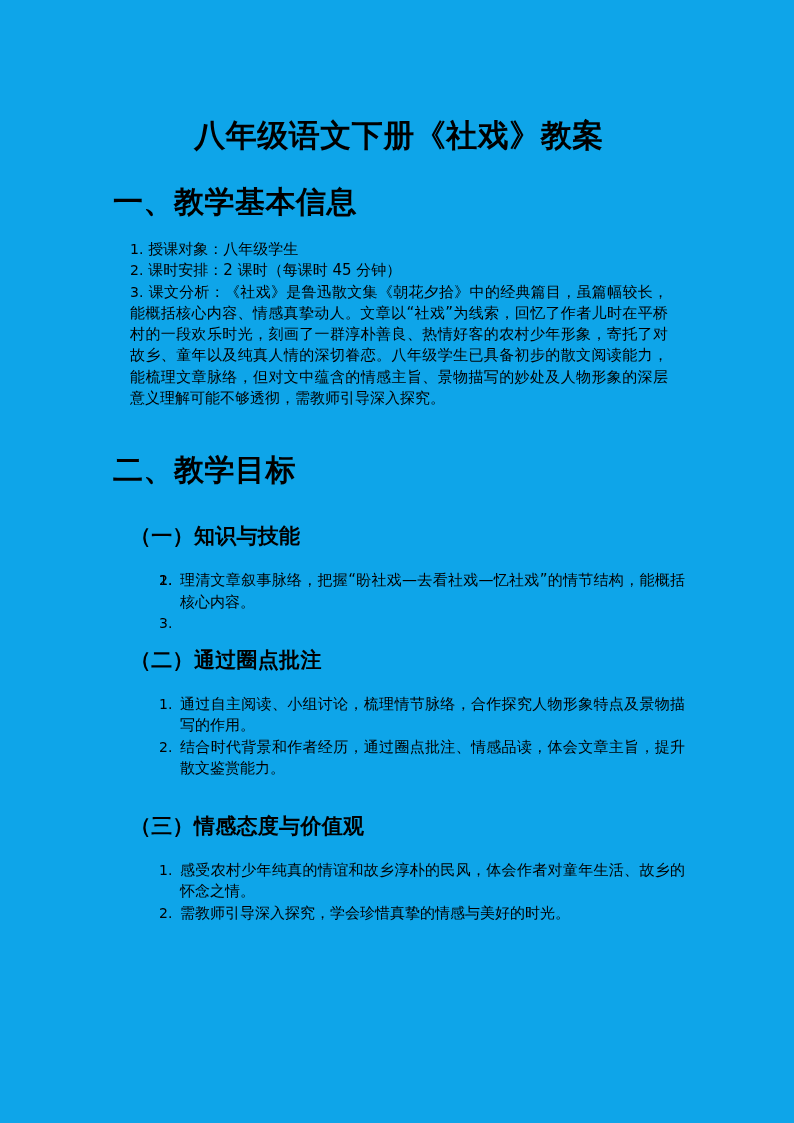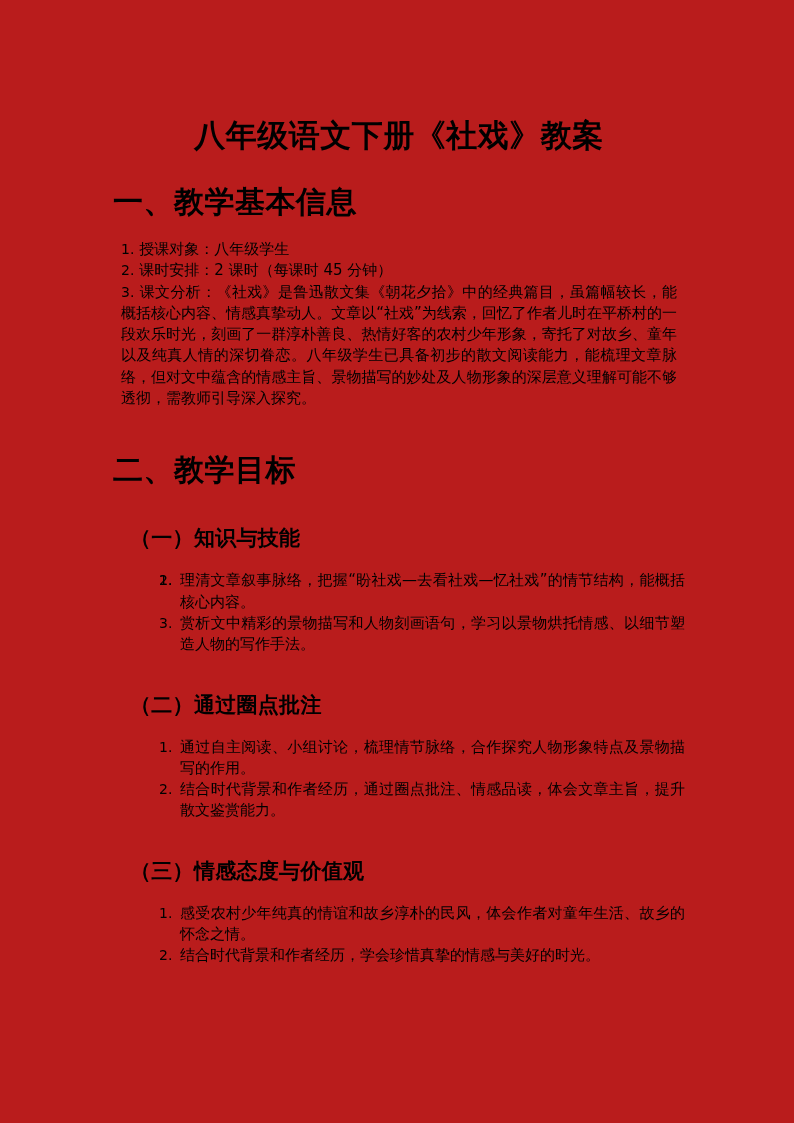--- a/index.html
+++ b/index.html
@@ -13,21 +13,21 @@
     font-family: "DejaVu Sans", "Liberation Sans", sans-serif;
     color: #000000;
     -webkit-font-smoothing: none;
   }
   .page {
     position: relative;
     width: 794px;
     height: 1123px;
     box-sizing: border-box;
     padding: 0 109px 0 113px;
-    background: #b91c1c;
+    background: #0ea5e9;
     overflow: hidden;
   }
 
   
   .doc-title {
     margin: 0;
     padding: 0;
     text-align: center;
     font-family: "DejaVu Serif", "Liberation Serif", serif;
     font-weight: bold;
@@ -47,31 +47,31 @@
     line-height: 38px;
     letter-spacing: 0.5px;
   }
   .h-section.first { margin-top: 28px; }
   .h-section.second { margin-top: 42px; }
 
   
   .h-sub {
     margin: 0;
     padding: 0 0 0 17px;
-    font-family: Liberation Sans, sans-serif;
+    font-family: Liberation Mono, monospace;
     font-weight: bold;
     font-size: 21px;
     line-height: 30px;
     letter-spacing: 0.3px;
     margin-top: 34px;
   }
 
   
   .flat-list {
-    margin: 8px;
+    margin: 17px;
     padding: 0;
     list-style: none;
     margin-top: 18px;
   }
   .flat-list > li {
     font-size: 15px;
     line-height: 21.3px;
     text-align: justify;
     text-justify: inter-ideograph;
     margin: 0;
@@ -121,28 +121,28 @@
     <li><span class="num">2.</span><span>课时安排：2 课时（每课时 45 分钟）</span></li>
     <li><span class="num">3.</span><span>课文分析：《社戏》是鲁迅散文集《朝花夕拾》中的经典篇目，虽篇幅较长，能概括核心内容、情感真挚动人。文章以“社戏”为线索，回忆了作者儿时在平桥村的一段欢乐时光，刻画了一群淳朴善良、热情好客的农村少年形象，寄托了对故乡、童年以及纯真人情的深切眷恋。八年级学生已具备初步的散文阅读能力，能梳理文章脉络，但对文中蕴含的情感主旨、景物描写的妙处及人物形象的深层意义理解可能不够透彻，需教师引导深入探究。</span></li>
   </ol>
 
   <h2 class="h-section second">二、教学目标</h2>
 
   <h3 class="h-sub">（一）知识与技能</h3>
   <ol class="sub-list">
     <li><span class="num">1.</span></li>
     <li><span class="num">2.</span><span>理清文章叙事脉络，把握“盼社戏—去看社戏—忆社戏”的情节结构，能概括核心内容。</span></li>
-    <li><span class="num">3.</span><span>赏析文中精彩的景物描写和人物刻画语句，学习以景物烘托情感、以细节塑造人物的写作手法。</span></li>
+    <li><span class="num">3.</span></li>
   </ol>
 
   <h3 class="h-sub">（二）通过圈点批注</h3>
   <ol class="sub-list">
     <li><span class="num">1.</span><span>通过自主阅读、小组讨论，梳理情节脉络，合作探究人物形象特点及景物描写的作用。</span></li>
     <li><span class="num">2.</span><span>结合时代背景和作者经历，通过圈点批注、情感品读，体会文章主旨，提升散文鉴赏能力。</span></li>
   </ol>
 
   <h3 class="h-sub">（三）情感态度与价值观</h3>
   <ol class="sub-list">
     <li><span class="num">1.</span><span>感受农村少年纯真的情谊和故乡淳朴的民风，体会作者对童年生活、故乡的怀念之情。</span></li>
-    <li><span class="num">2.</span><span>结合时代背景和作者经历，学会珍惜真挚的情感与美好的时光。</span></li>
+    <li><span class="num">2.</span><span>需教师引导深入探究，学会珍惜真挚的情感与美好的时光。</span></li>
   </ol>
 
 </div>
 
 </body></html>

